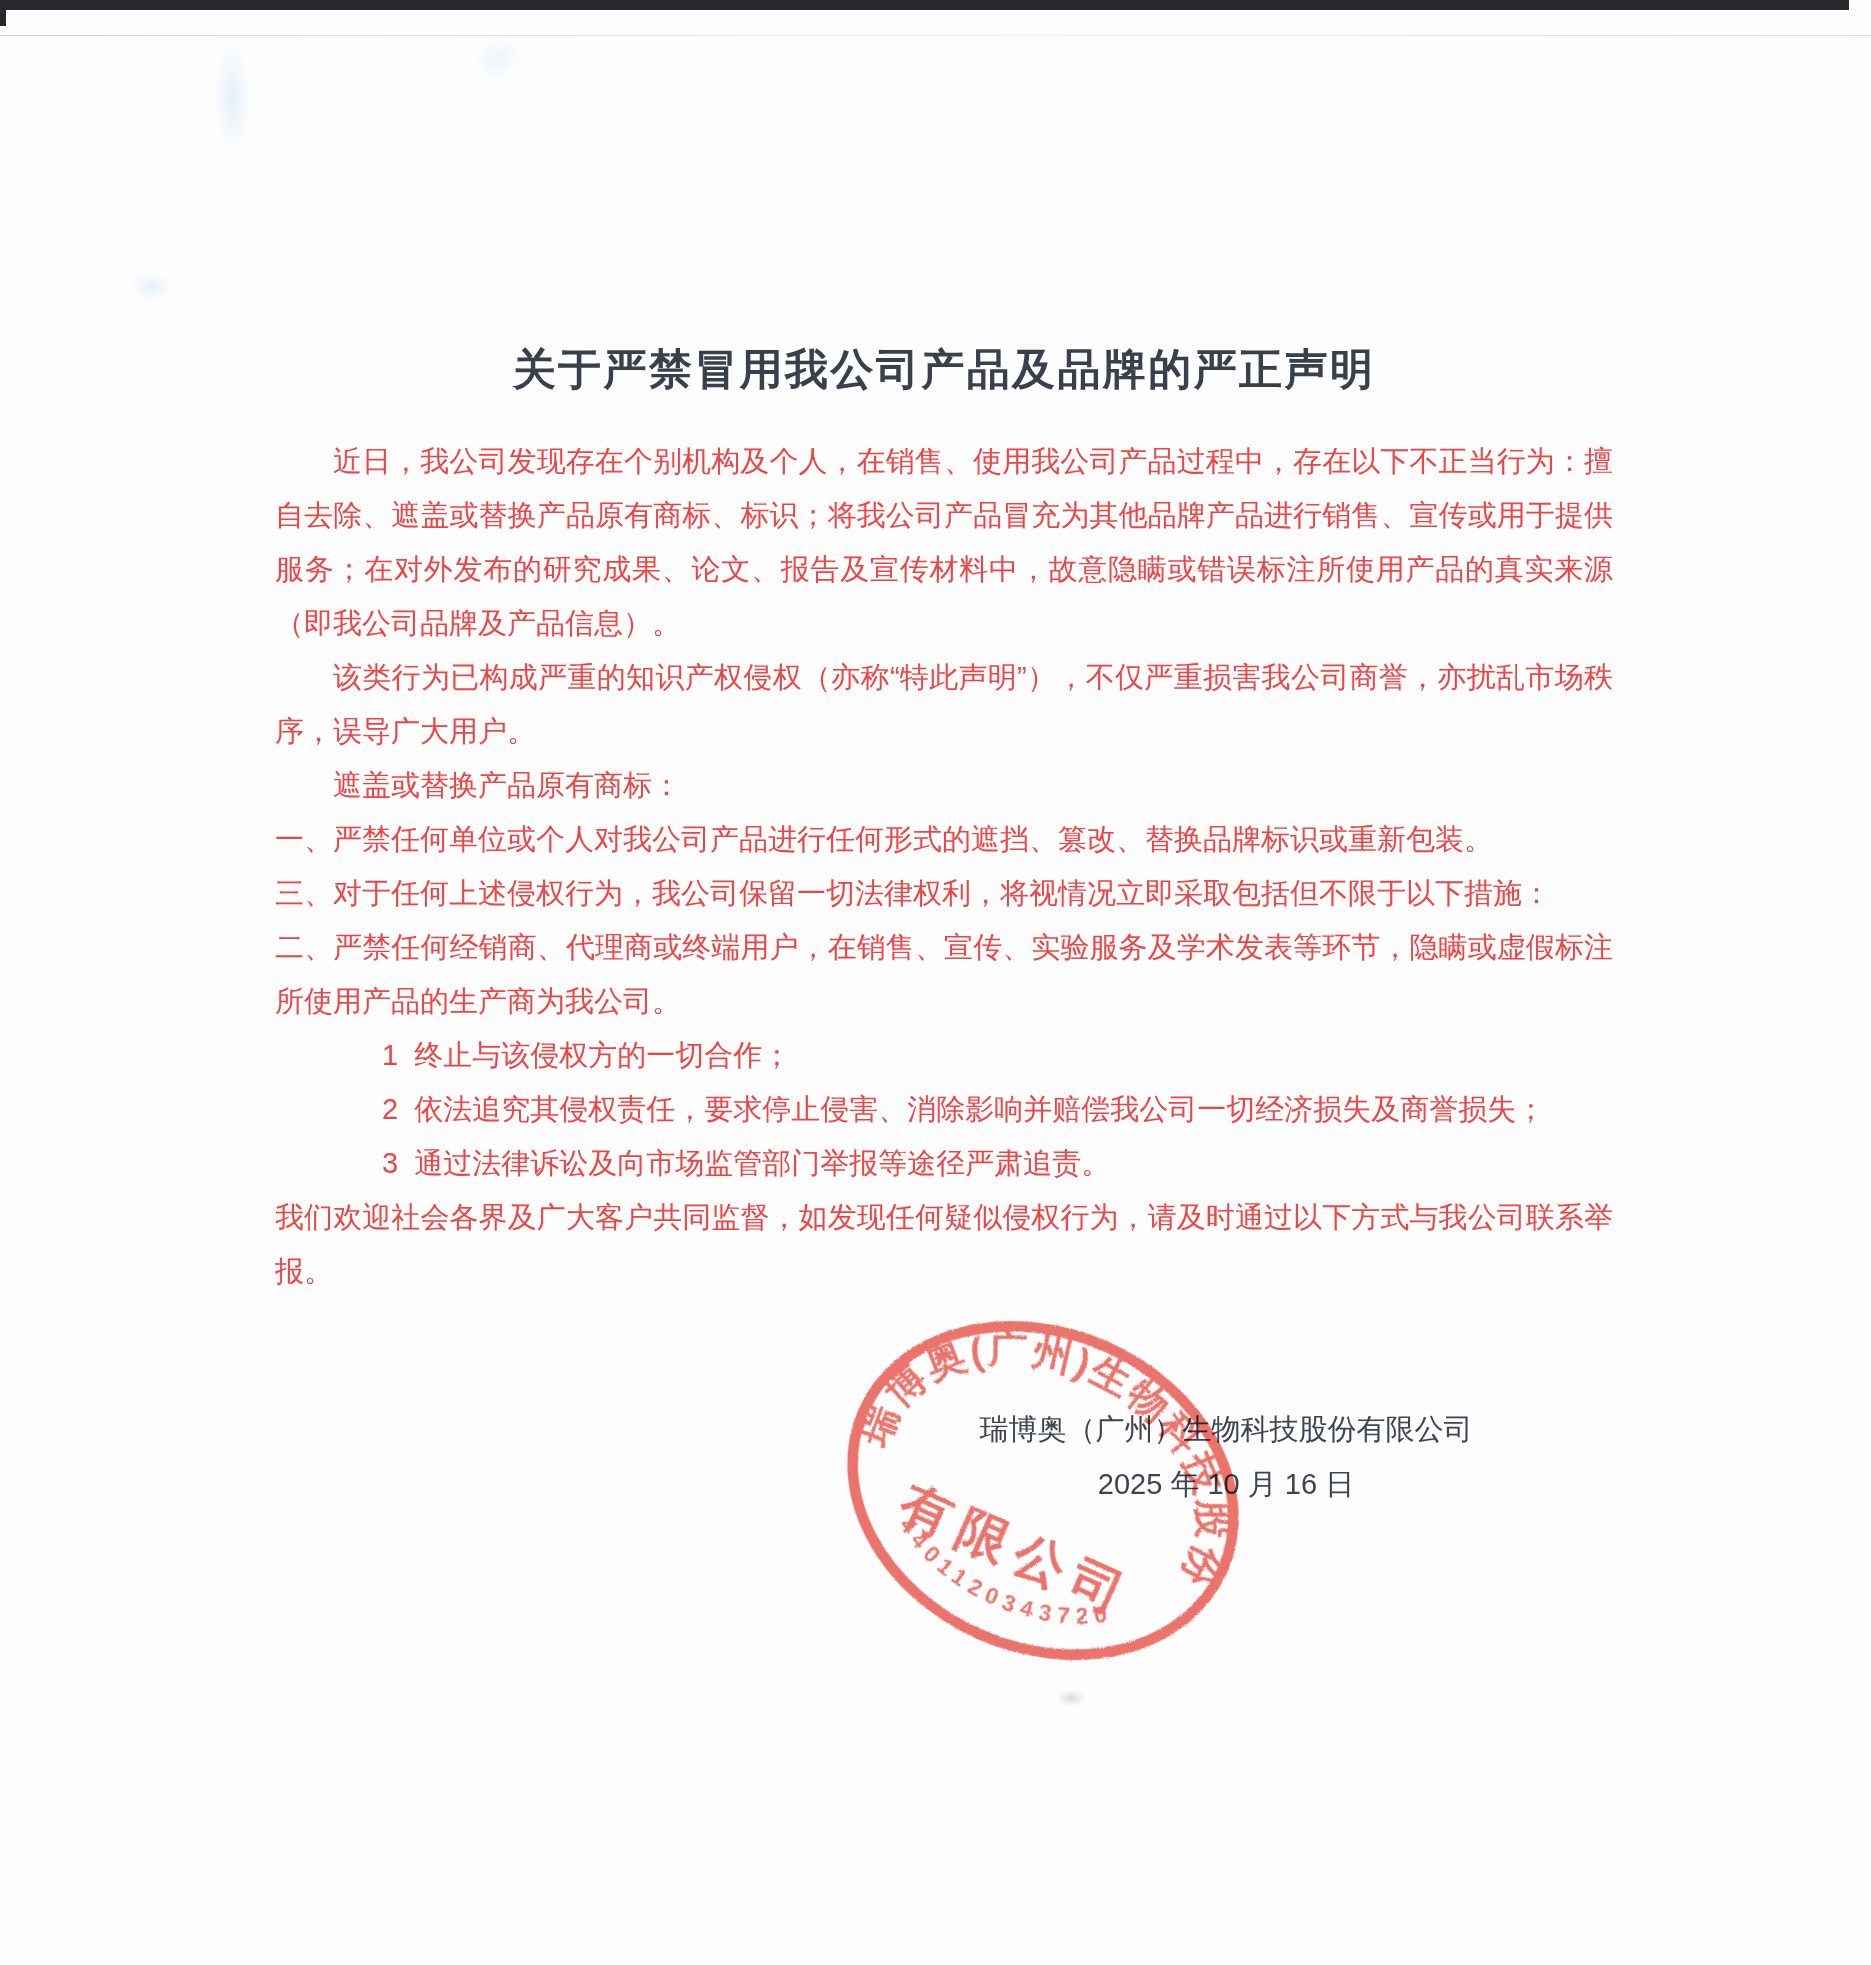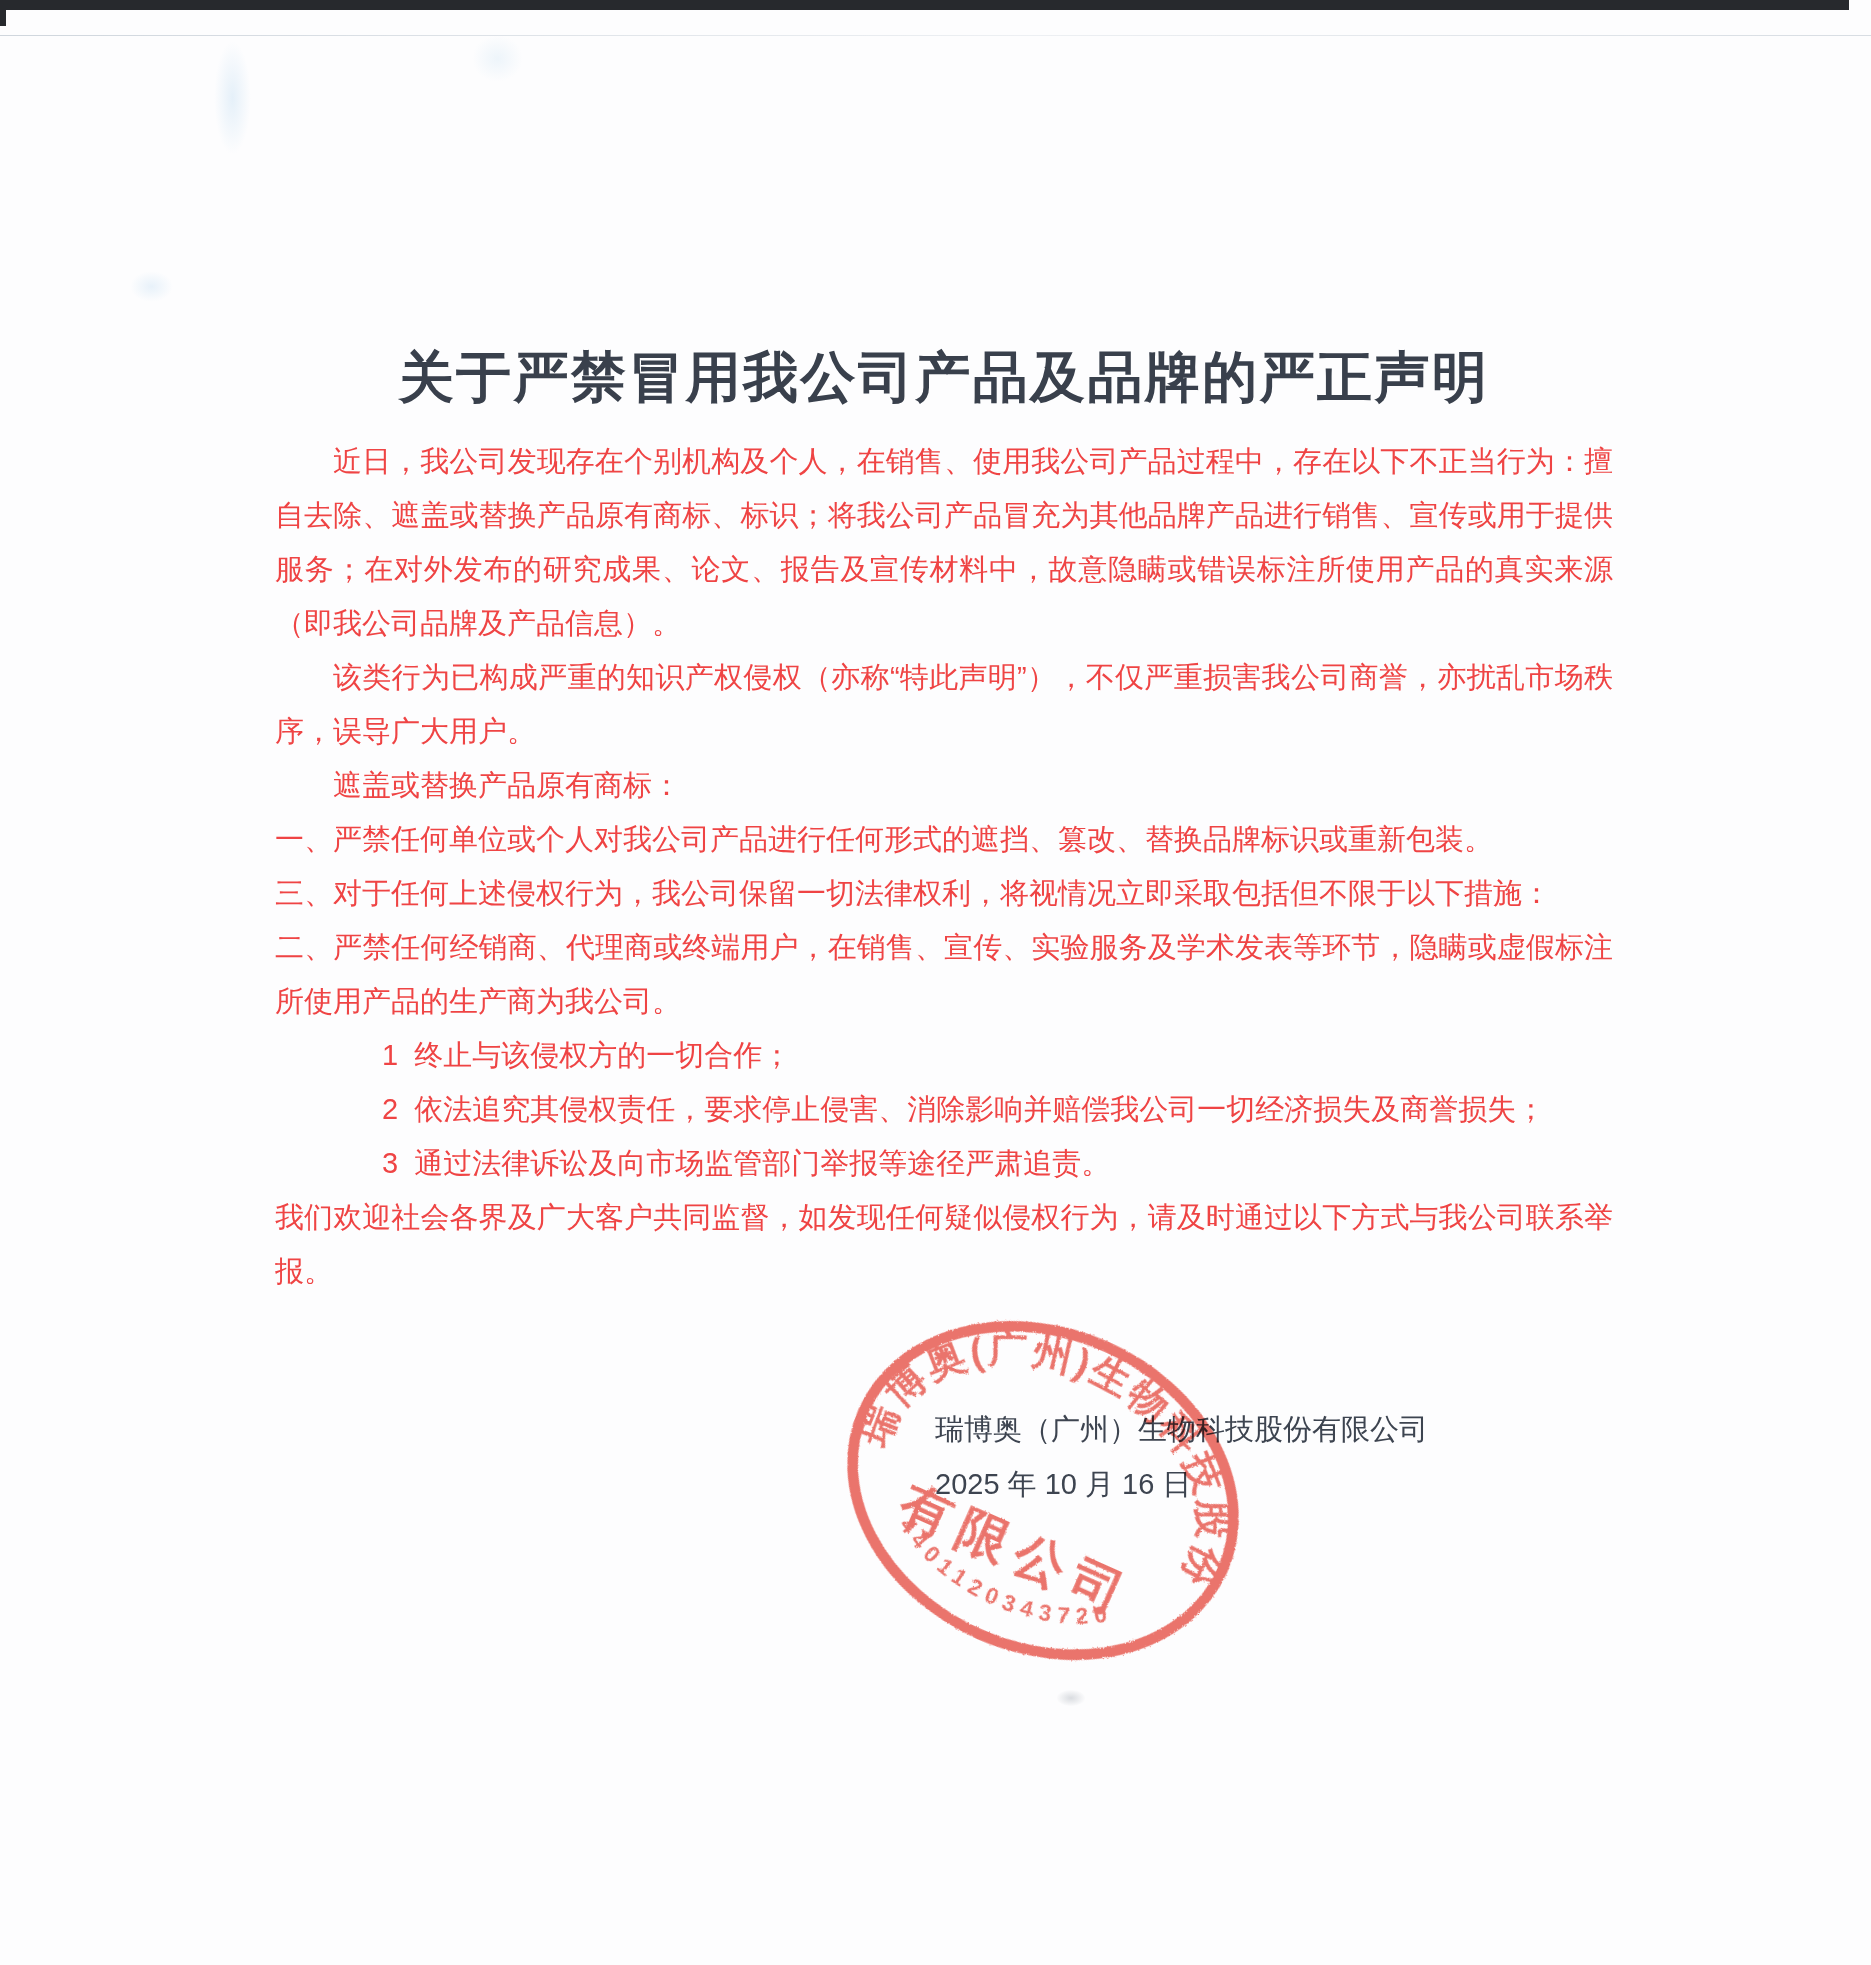--- a/index.html
+++ b/index.html
@@ -27,38 +27,39 @@
   }
   .smudge{position:absolute; border-radius:50%; pointer-events:none;}
   .smudge-1{left:214px; top:41px; width:37px; height:114px; background:radial-gradient(ellipse at center, rgba(205,227,244,.5), rgba(205,227,244,0) 70%);}
   .smudge-2{left:130px; top:271px; width:43px; height:31px; background:radial-gradient(ellipse at center, rgba(205,227,244,.45), rgba(205,227,244,0) 70%);}
   .smudge-3{left:472px; top:35px; width:51px; height:47px; background:radial-gradient(ellipse at center, rgba(214,232,245,.4), rgba(214,232,245,0) 70%);}
   .smudge-4{left:1057px; top:1690px; width:27.5px; height:15.7px; background:radial-gradient(ellipse at center, rgba(150,158,168,.35), rgba(150,158,168,0) 75%);}
 
   .doc-title{
     position:absolute; left:275px; top:307px; width:1338px;
     text-align:center;
-    font-size:55px; line-height:66px; font-weight:700;
+    font-size:43px; line-height:66px; font-weight:700;
     letter-spacing:2.4px;
     color:#39404c;
     white-space:nowrap;
   }
   .doc-body{
     position:absolute; left:275px; top:434px; width:1338px;
     font-size:29px; line-height:54px;
     text-align:justify;
     color:#ef4444;
   }
   .para{margin:0; text-align:justify;}
   .para.indent{text-indent:58px;}
   .para.flush{text-indent:0;}
   .para.sub{text-indent:107px; white-space:pre-wrap;}
 
   .sig-block{
     position:absolute; left:935px; top:1402px; width:582px;
+    text-align:center;
     font-size:29px; line-height:55px;
     color:#3d4450;
   }
   .sig-line{margin:0;}
 
   .seal-wrap{
     position:absolute; left:827px; top:1302px; width:432px; height:377px;
     mix-blend-mode:multiply;
     opacity:.88;
   }

